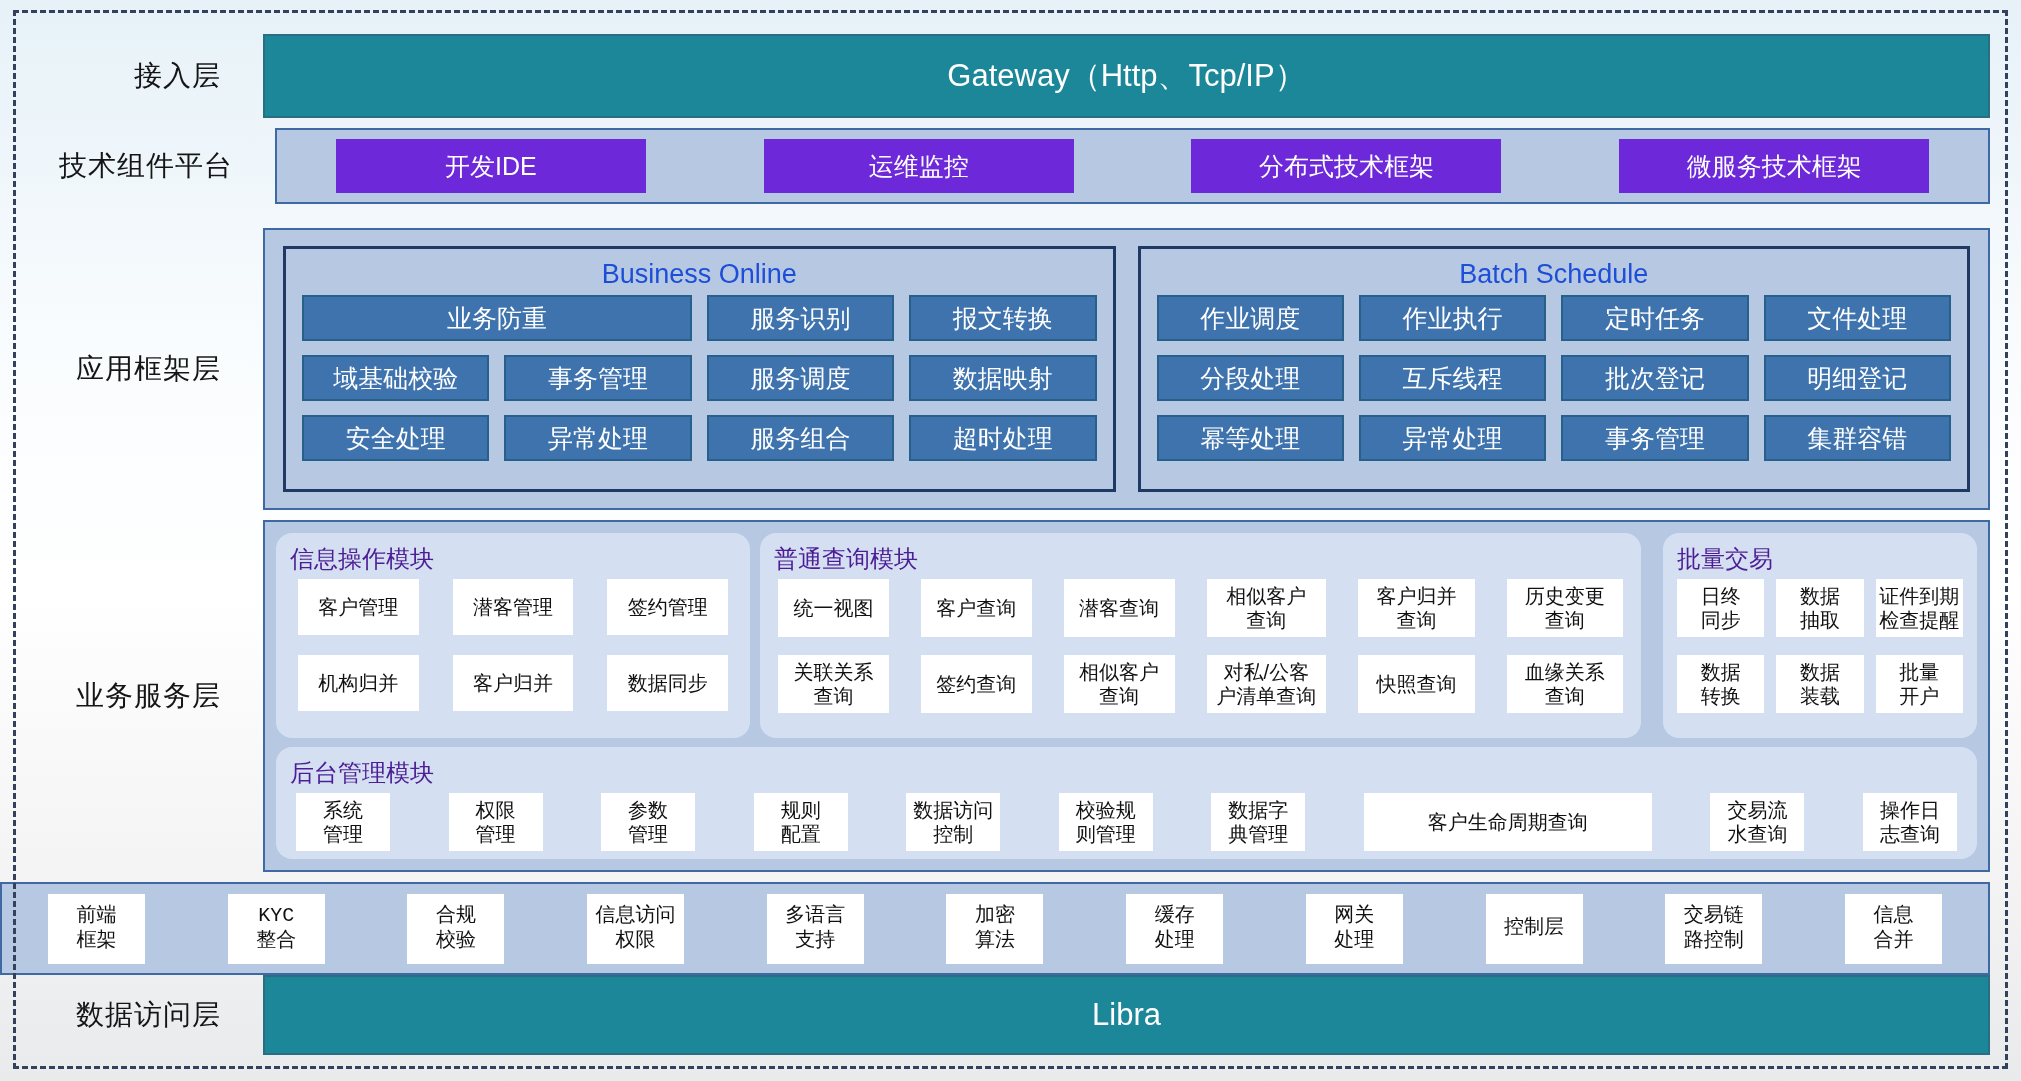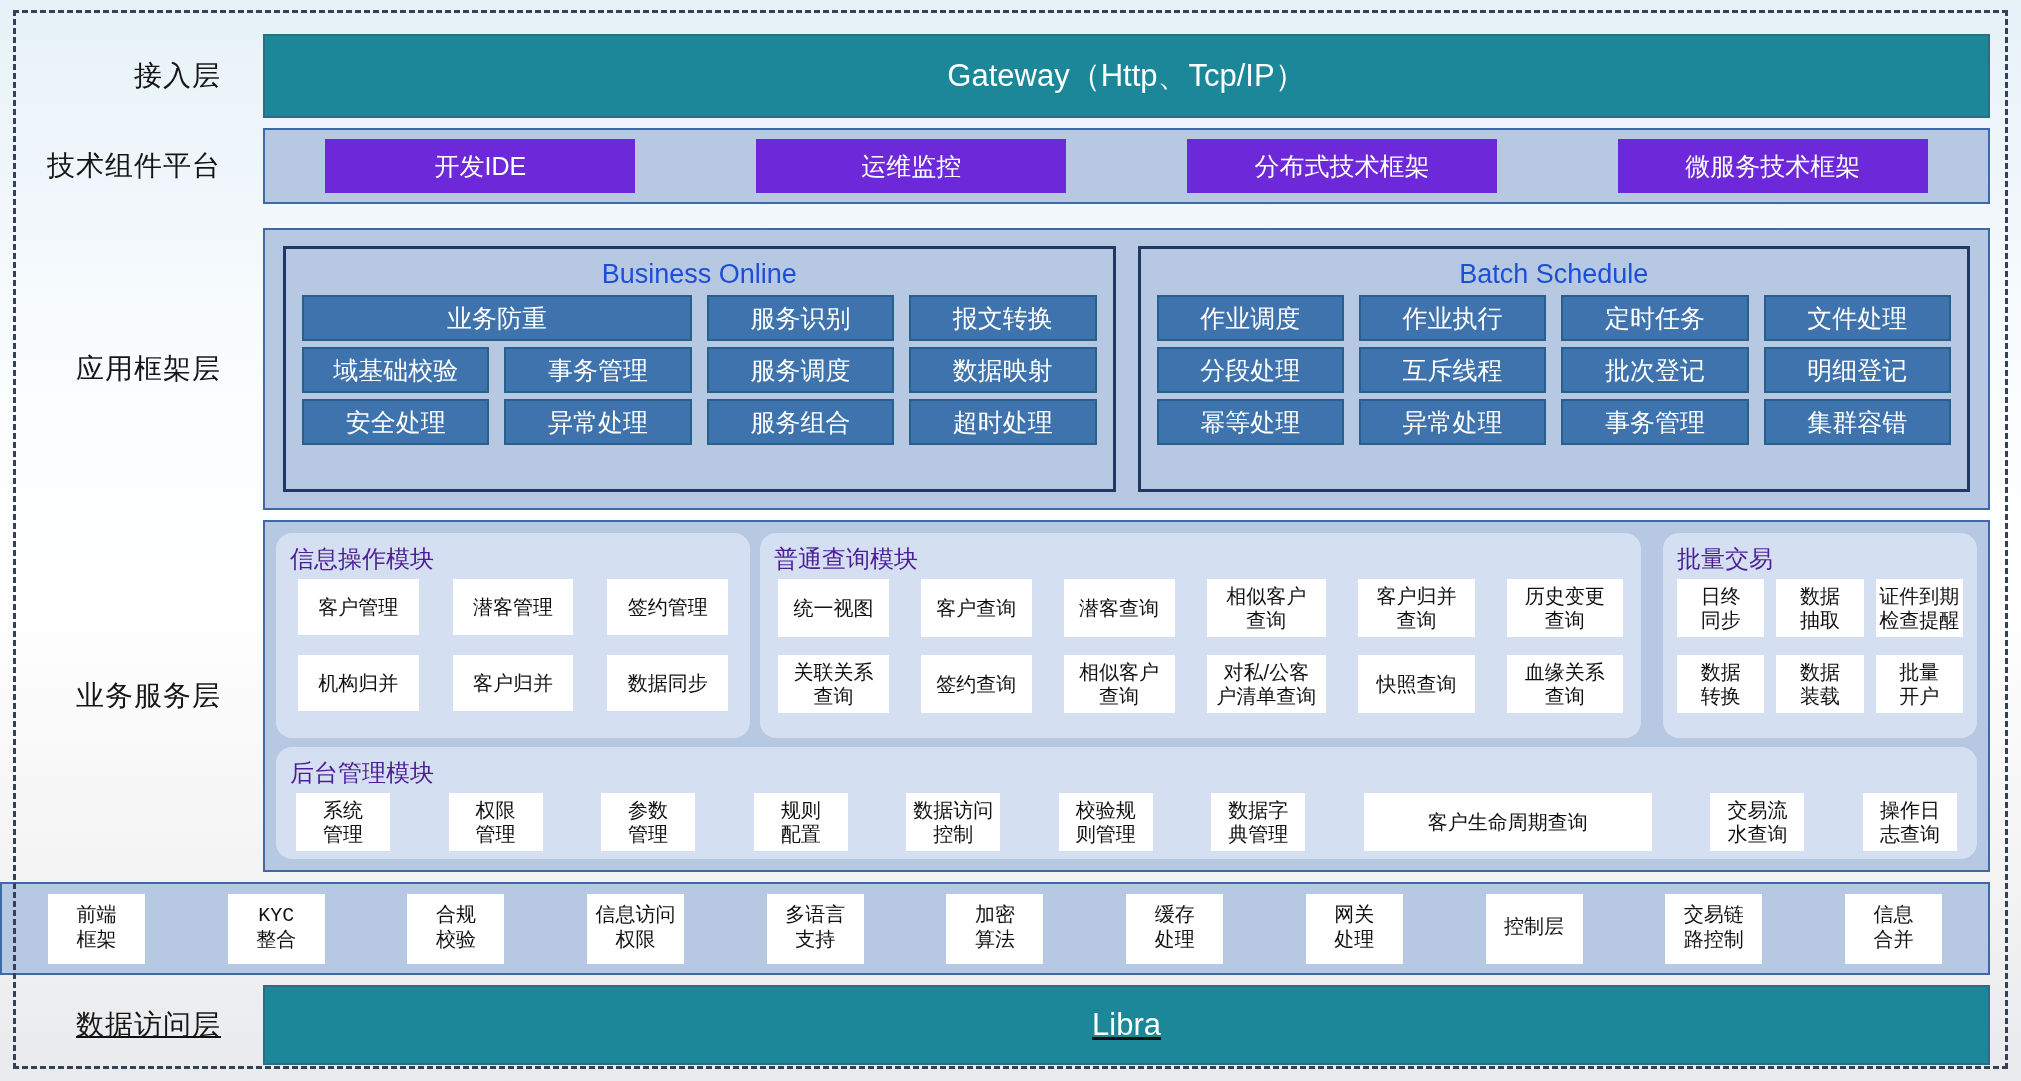--- a/index.html
+++ b/index.html
@@ -10,31 +10,31 @@
   }
   .frame{position:absolute;left:13px;top:10px;right:13px;bottom:12px;border:3px dashed #33415c;pointer-events:none;}
   .stack{position:absolute;inset:0;display:flex;flex-direction:column;padding-top:34px;box-sizing:border-box;}
   .row{display:flex;}
   .lbl{width:263px;box-sizing:border-box;display:flex;align-items:center;justify-content:flex-end;
        padding-right:42px;font-size:28px;letter-spacing:1px;color:#151515;}
   .content{flex:1;margin-right:31px;box-sizing:border-box;}
 
   .tealbar{height:84px;background:#1b8798;border:2px solid #2b6d82;display:flex;align-items:center;justify-content:center;
            color:#fff;font-size:31px;box-sizing:border-box;}
-  .r-tech{margin-top:10px;}
+  .r-tech{margin-top:10px;padding-left:12px;}
   .techbar{height:76px;background:#b7c8e2;border:2px solid #3f69a5;display:flex;align-items:center;
            justify-content:space-around;box-sizing:border-box;}
   .techbtn{width:310px;height:54px;background:#6d28d9;color:#fff;display:flex;align-items:center;justify-content:center;font-size:25px;}
 
   .r-app{margin-top:24px;}
   .appouter{height:282px;background:#b7c8e2;border:2px solid #3f69a5;display:flex;gap:22px;
             padding:16px 18px;box-sizing:border-box;}
   .apppanel{flex:1;border:3px solid #1f3864;padding:4px 16px 14px;box-sizing:border-box;}
   .apptitle{text-align:center;font-size:27px;height:42px;line-height:42px;color:#1d4ed8;}
-  .appgrid{display:grid;grid-template-columns:repeat(4,1fr);gap:6px 15px;}
+  .appgrid{display:grid;grid-template-columns:repeat(4,1fr);gap:14px 15px;}
   .appbtn{height:46px;background:#3e73ad;border:2px solid #28608c;color:#fff;display:flex;align-items:center;
           justify-content:center;font-size:25px;box-sizing:border-box;}
   .span2{grid-column:span 2;}
 
   .r-svc{margin-top:10px;}
   .svcouter{height:352px;background:#b7c8e2;border:2px solid #3f69a5;box-sizing:border-box;
             padding:11px;display:flex;flex-direction:column;gap:9px;}
   .svctop{display:flex;gap:10px;flex:1;}
   .module{background:#d5dff2;border-radius:16px;padding:6px 14px 12px;box-sizing:border-box;}
   .modtitle{text-align:left;font-size:24px;height:40px;line-height:40px;color:#4c1d95;}
@@ -52,21 +52,21 @@
   .m-admin{height:112px;}
   .adminrow{display:flex;justify-content:space-between;align-items:center;padding:0 6px;}
   .adminrow .witem{width:94px;height:58px;}
   .adminrow .witem.wide{width:288px;}
 
   .r-base{margin-top:10px;}
   .basebar{height:93px;background:#b7c8e2;border:2px solid #3f69a5;box-sizing:border-box;display:flex;
            align-items:center;justify-content:space-between;padding:0 46px;font-family:Liberation Mono, monospace;}
   .basebar .witem{width:97px;height:70px;}
 
-  .r-data{margin-top:10px;text-decoration:underline;}
+  .r-data{}
   .librabar{height:80px;}
 </style>
 </head>
 <body>
 
 <div class="canvas">
   <div class="stack">
 
     <div class="row">
       <div class="lbl">接入层</div>

